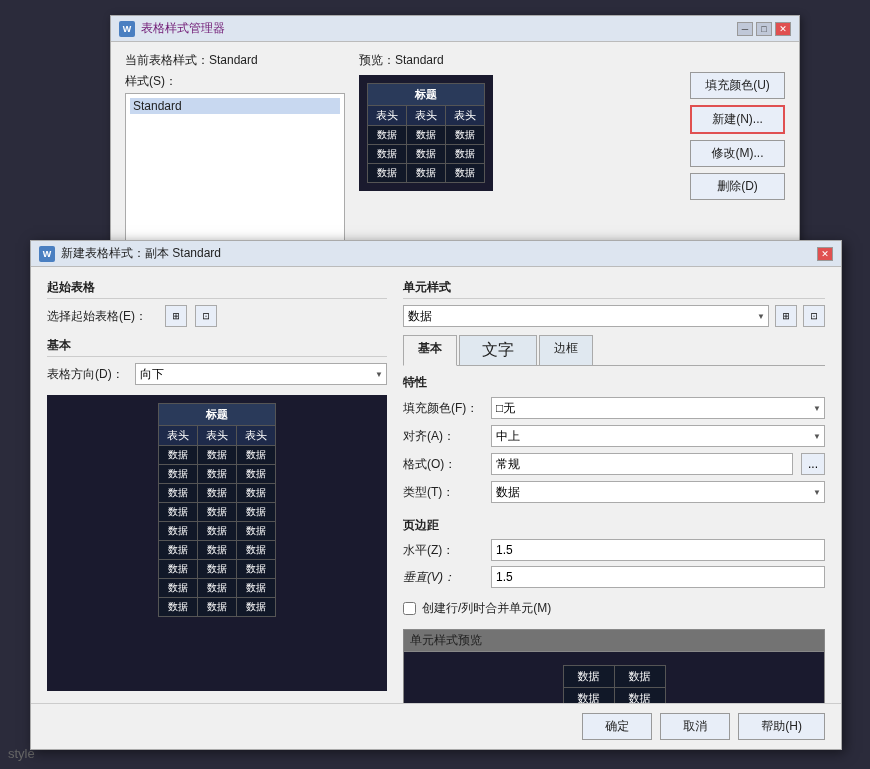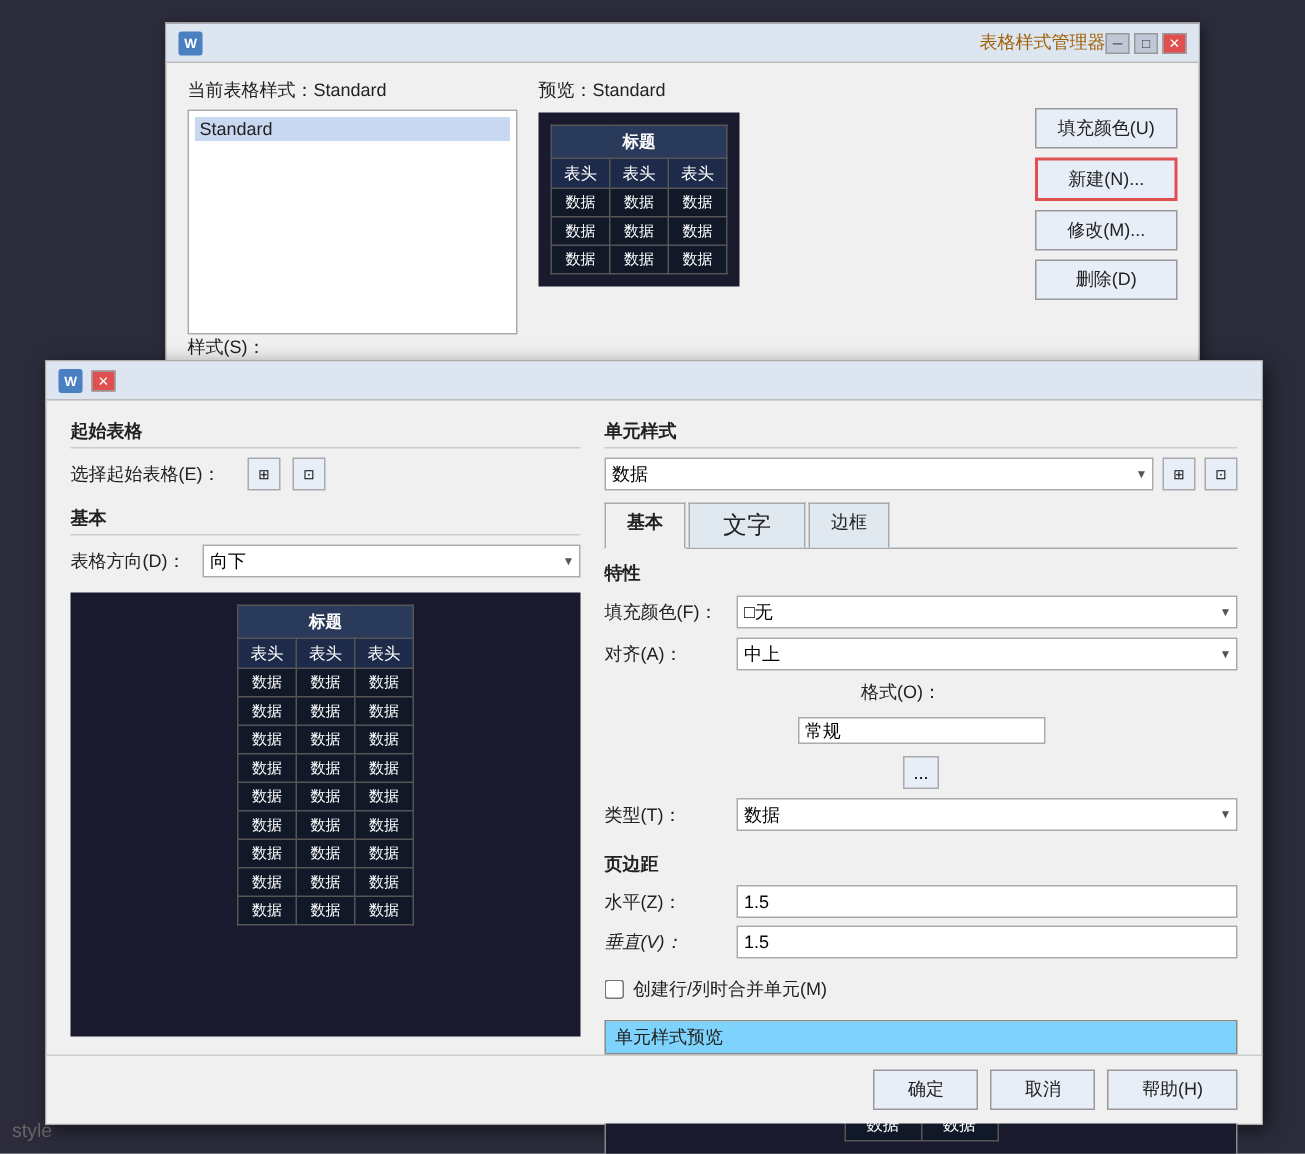--- a/index.html
+++ b/index.html
@@ -17,36 +17,36 @@
 <body>
 
 <div style="width:870px;height:769px;background:#2b2b3b;position:relative;">
 
   <div style="position:absolute;bottom:8px;left:8px;color:#666;font-size:13px;">style</div>
 
   <div style="position:absolute;top:15px;left:110px;width:690px;height:255px;background:#f0f0f0;border:1px solid #aaa;box-shadow:2px 2px 8px rgba(0,0,0,0.4);">
 
     <div style="display:flex;align-items:center;background:#dde5f0;border-bottom:1px solid #bbb;padding:4px 8px;height:26px;">
       <div style="width:16px;height:16px;background:#4a7fc1;border-radius:2px;margin-right:6px;display:flex;align-items:center;justify-content:center;color:white;font-size:9px;font-weight:bold;">W</div>
-      <span style="flex:1;font-size:12px;color:#a16207;text-align:right;">表格样式管理器</span>
+      <span style="flex:1;font-size:12px;color:#701a75;">表格样式管理器</span>
       <div style="display:flex;gap:3px;">
         <div style="width:16px;height:14px;background:#c0c8d8;border:1px solid #999;display:flex;align-items:center;justify-content:center;font-size:9px;cursor:pointer;color:#333;">─</div>
         <div style="width:16px;height:14px;background:#c0c8d8;border:1px solid #999;display:flex;align-items:center;justify-content:center;font-size:9px;cursor:pointer;color:#333;">□</div>
         <div style="width:16px;height:14px;background:#e05050;border:1px solid #999;display:flex;align-items:center;justify-content:center;font-size:9px;cursor:pointer;color:white;">✕</div>
       </div>
     </div>
 
     <div style="padding:10px 14px;display:flex;gap:14px;height:calc(100% - 26px);">
 
       <div style="width:220px;">
         <div style="font-size:12px;color:#222;margin-bottom:4px;">当前表格样式：Standard</div>
+        <div style="font-size:12px;color:#222;margin-bottom:3px;">样式(S)：</div>
         <div style="width:100%;height:150px;background:white;border:1px solid #aaa;padding:4px;font-size:12px;">
           <div style="padding:1px 3px;color:#222;background:#c8d8f0;">Standard</div>
         </div>
-        <div style="font-size:12px;color:#222;margin-bottom:3px;">样式(S)：</div>
       </div>
 
       <div style="flex:1;">
         <div style="font-size:12px;color:#222;margin-bottom:6px;">预览：Standard</div>
         <div style="background:#1a1a2e;padding:8px;display:inline-block;">
           <table style="border-collapse:collapse;font-size:11px;">
             <tbody>
                 <tr>
               <th colspan="3" style="border:1px solid #555;padding:3px 20px;text-align:center;color:white;background:#2a3a5a;">标题</th>
             </tr>
@@ -82,20 +82,21 @@
         <button style="padding:4px 8px;background:#e8eef8;border:1px solid #999;cursor:pointer;font-size:12px;font-family:'Microsoft YaHei',SimSun,sans-serif;color:#222;white-space:nowrap;">删除(D)</button>
       </div>
 
     </div>
   </div>
 
   <div style="position:absolute;top:240px;left:30px;width:812px;height:510px;background:#f0f0f0;border:1px solid #aaa;box-shadow:3px 3px 12px rgba(0,0,0,0.5);">
 
     <div style="display:flex;align-items:center;background:#dde5f0;border-bottom:1px solid #bbb;padding:4px 8px;height:26px;">
       <div style="width:16px;height:16px;background:#4a7fc1;border-radius:2px;margin-right:6px;display:flex;align-items:center;justify-content:center;color:white;font-size:9px;font-weight:bold;">W</div>
+      <span style="flex:1;font-size:12px;color:#222;">新建表格样式：副本 Standard</span>
       <div style="width:16px;height:14px;background:#e05050;border:1px solid #999;display:flex;align-items:center;justify-content:center;font-size:9px;cursor:pointer;color:white;">✕</div>
     </div>
 
     <div style="padding:12px 16px;display:flex;gap:16px;height:calc(100% - 26px - 46px);">
 
       <div style="width:340px;display:flex;flex-direction:column;gap:10px;">
 
         <div>
           <div style="font-size:12px;color:#222;font-weight:bold;margin-bottom:6px;border-bottom:1px solid #ccc;padding-bottom:2px;">起始表格</div>
           <div style="display:flex;align-items:center;gap:8px;">
@@ -217,21 +218,21 @@
           <div style="display:flex;align-items:center;margin-bottom:6px;gap:8px;justify-content:space-between;">
             <span style="min-width:80px;font-size:12px;color:#222;">对齐(A)：</span>
             <div style="flex:1;position:relative;">
               <select style="width:100%;padding:1px 18px 1px 4px;border:1px solid #aaa;background:white;font-size:12px;height:22px;font-family:'Microsoft YaHei',SimSun,sans-serif;appearance:none;-webkit-appearance:none;">
                 <option>中上</option>
               </select>
               <span style="position:absolute;right:4px;top:50%;transform:translateY(-50%);font-size:8px;pointer-events:none;color:#555;">▼</span>
             </div>
           </div>
 
-          <div style="display:flex;align-items:center;margin-bottom:6px;gap:8px;flex-direction:column;">
+          <div style="display:flex;align-items:center;margin-bottom:6px;gap:8px;">
             <span style="min-width:80px;font-size:12px;color:#222;">格式(O)：</span>
             <input style="flex: 1 1 0%; padding: 1px 4px; border: 1px solid rgb(170, 170, 170); background: white; font-size: 12px; height: 22px; font-family: &quot;Microsoft YaHei&quot;, SimSun, sans-serif;" value="常规" readonly="">
             <button style="padding:1px 6px;border:1px solid #aaa;background:#e8eef8;cursor:pointer;font-size:12px;height:22px;">...</button>
           </div>
 
           <div style="display:flex;align-items:center;margin-bottom:6px;gap:8px;">
             <span style="min-width:80px;font-size:12px;color:#222;">类型(T)：</span>
             <div style="flex:1;position:relative;">
               <select style="width:100%;padding:1px 18px 1px 4px;border:1px solid #aaa;background:white;font-size:12px;height:22px;font-family:'Microsoft YaHei',SimSun,sans-serif;appearance:none;-webkit-appearance:none;">
                 <option>数据</option>
@@ -254,21 +255,21 @@
             <input style="flex: 1 1 0%; padding: 1px 4px; border: 1px solid rgb(170, 170, 170); background: white; font-size: 12px; height: 22px; font-family: &quot;Microsoft YaHei&quot;, SimSun, sans-serif;" value="1.5">
           </div>
         </div>
 
         <div style="display:flex;align-items:center;gap:6px;margin-top:4px;">
           <input type="checkbox" style="margin: 0px;">
           <span style="font-size:12px;color:#222;">创建行/列时合并单元(M)</span>
         </div>
 
         <div style="border:1px solid #888;margin-top:4px;">
-          <div style="font-size:12px;padding:2px 6px;color:#222;border-bottom:1px solid #888;background:#7dd3fc;">单元样式预览</div>
+          <div style="font-size:12px;padding:2px 6px;color:#222;border-bottom:1px solid #888;background:#737373;">单元样式预览</div>
           <div style="background:#1a1a2e;padding:8px;display:flex;align-items:center;justify-content:center;height:70px;">
             <table style="border-collapse:collapse;">
               <tbody>
                   <tr>
                 <td style="border:1px solid #555;padding:3px 14px;font-size:11px;color:white;background:#111828;">数据</td>
                 <td style="border:1px solid #555;padding:3px 14px;font-size:11px;color:white;background:#111828;">数据</td>
               </tr>
               <tr>
                 <td style="border:1px solid #555;padding:3px 14px;font-size:11px;color:white;background:#111828;">数据</td>
                 <td style="border:1px solid #555;padding:3px 14px;font-size:11px;color:white;background:#111828;">数据</td>

